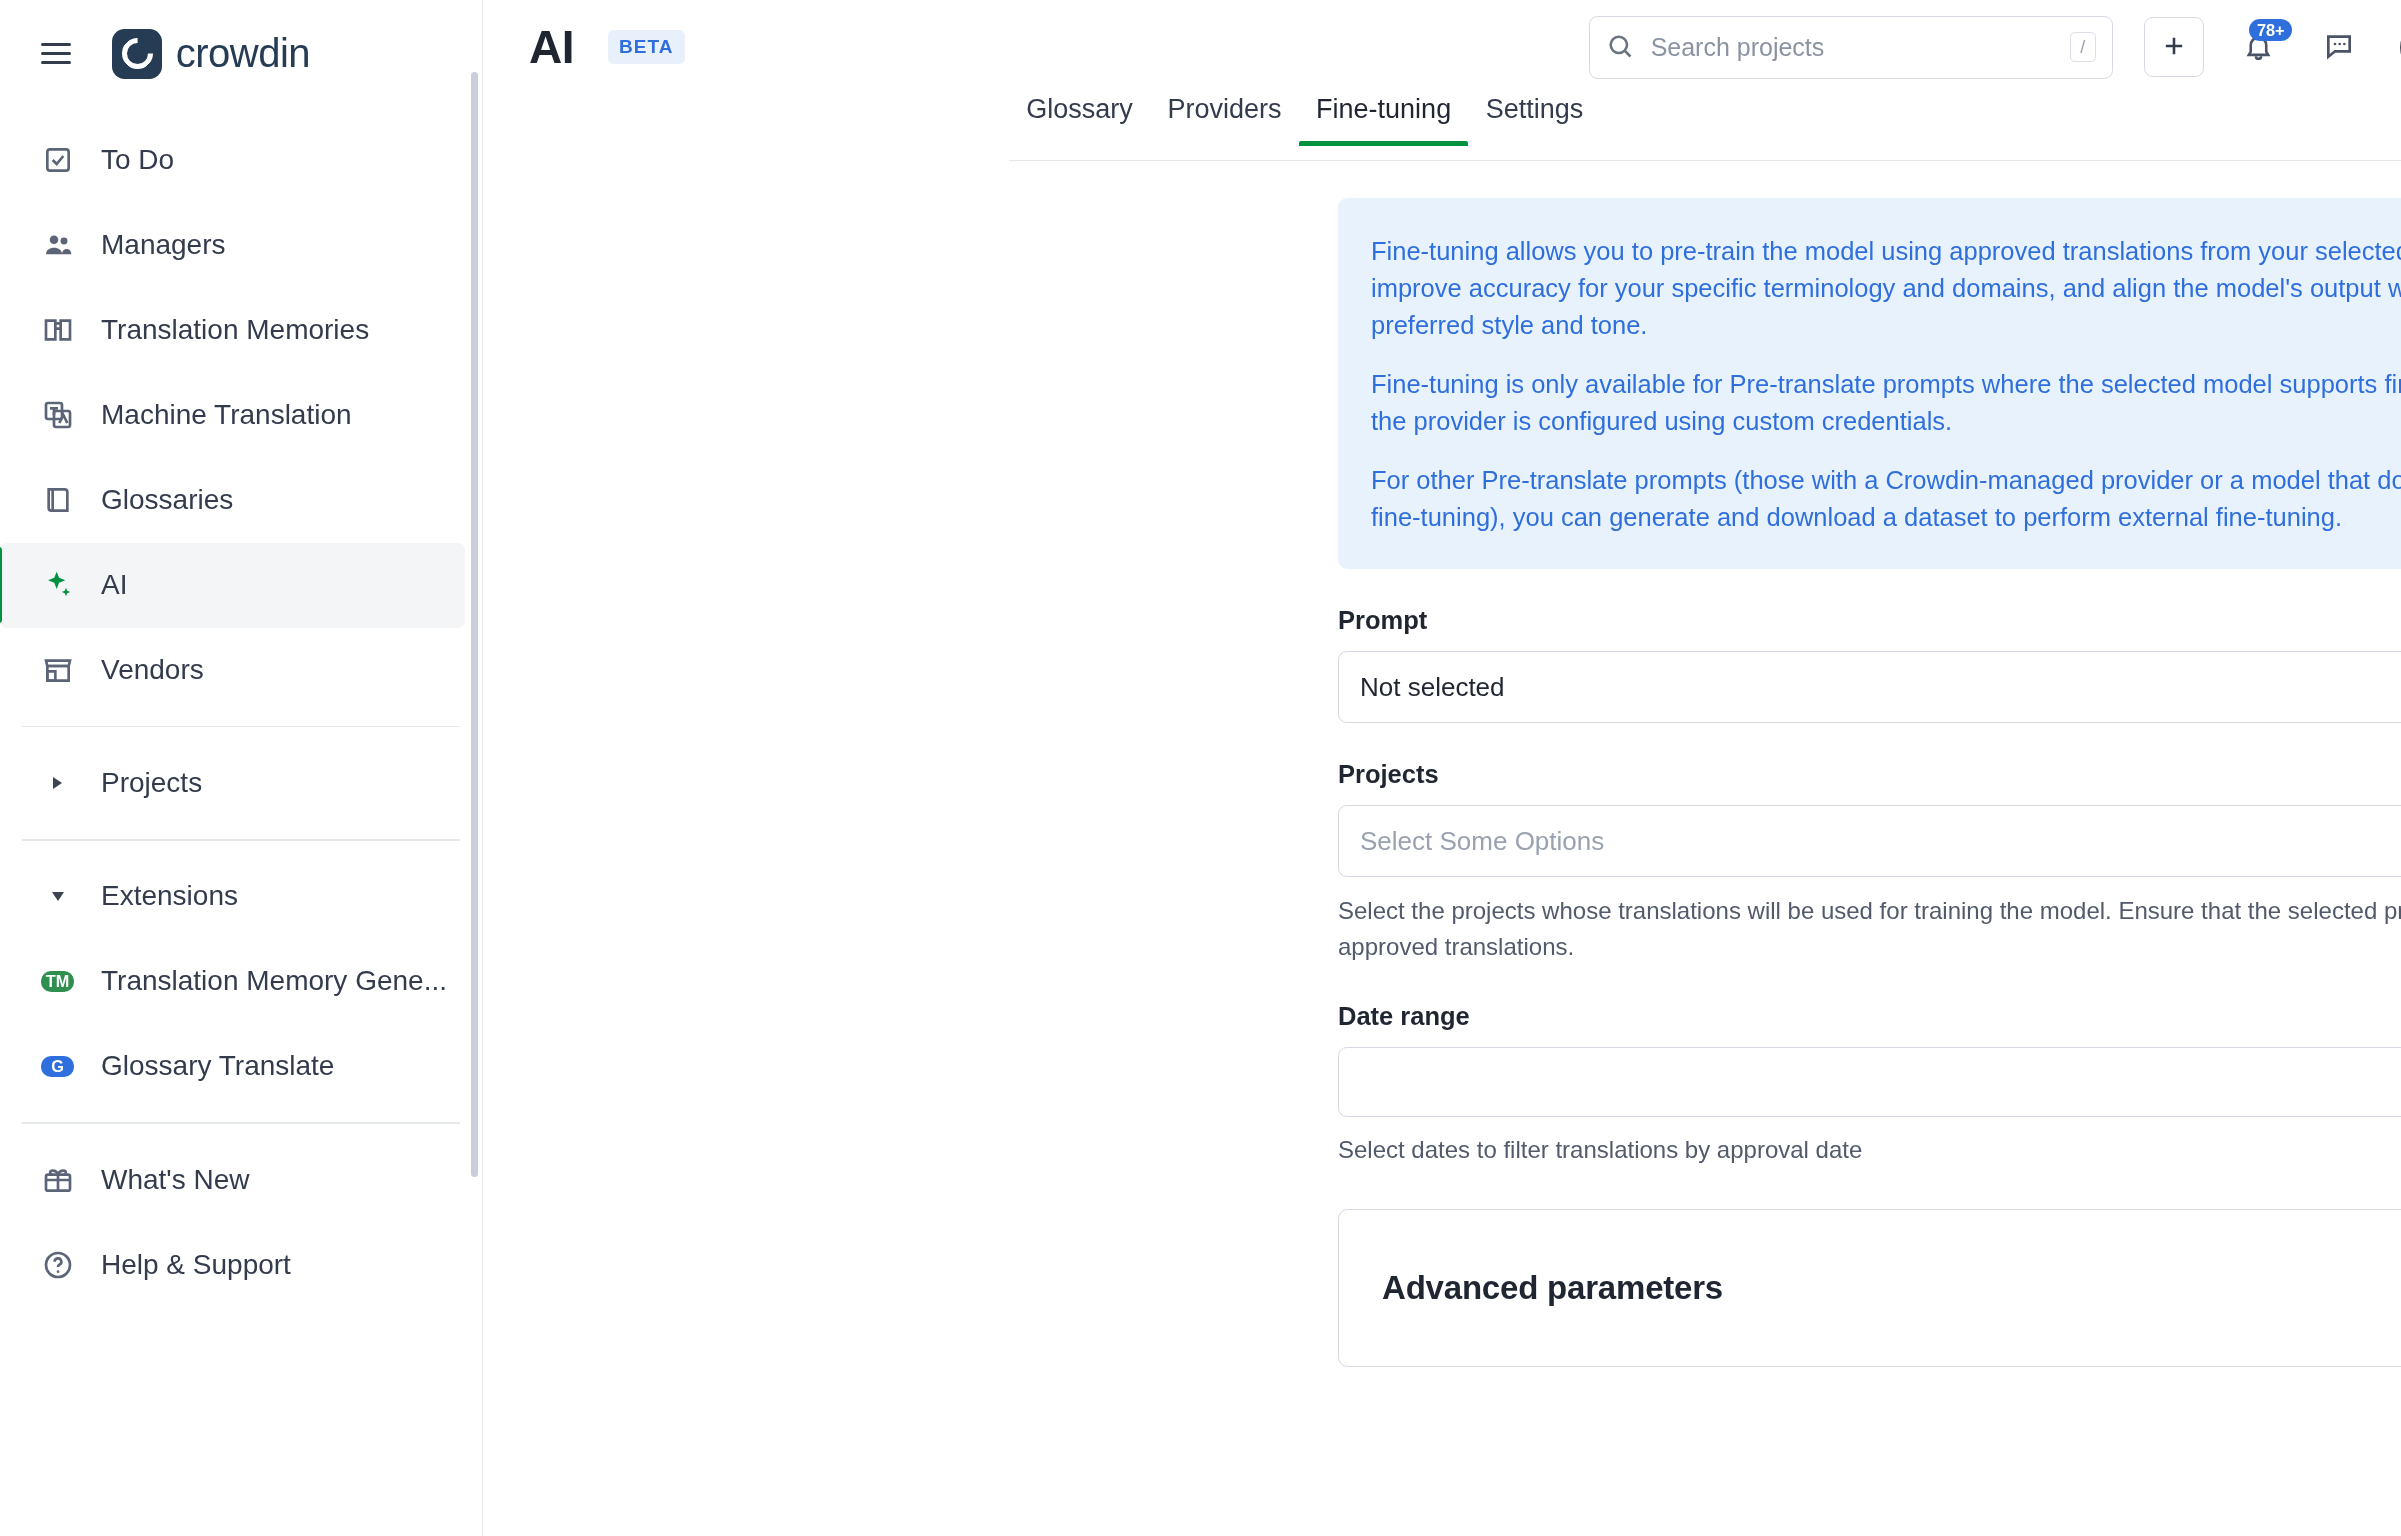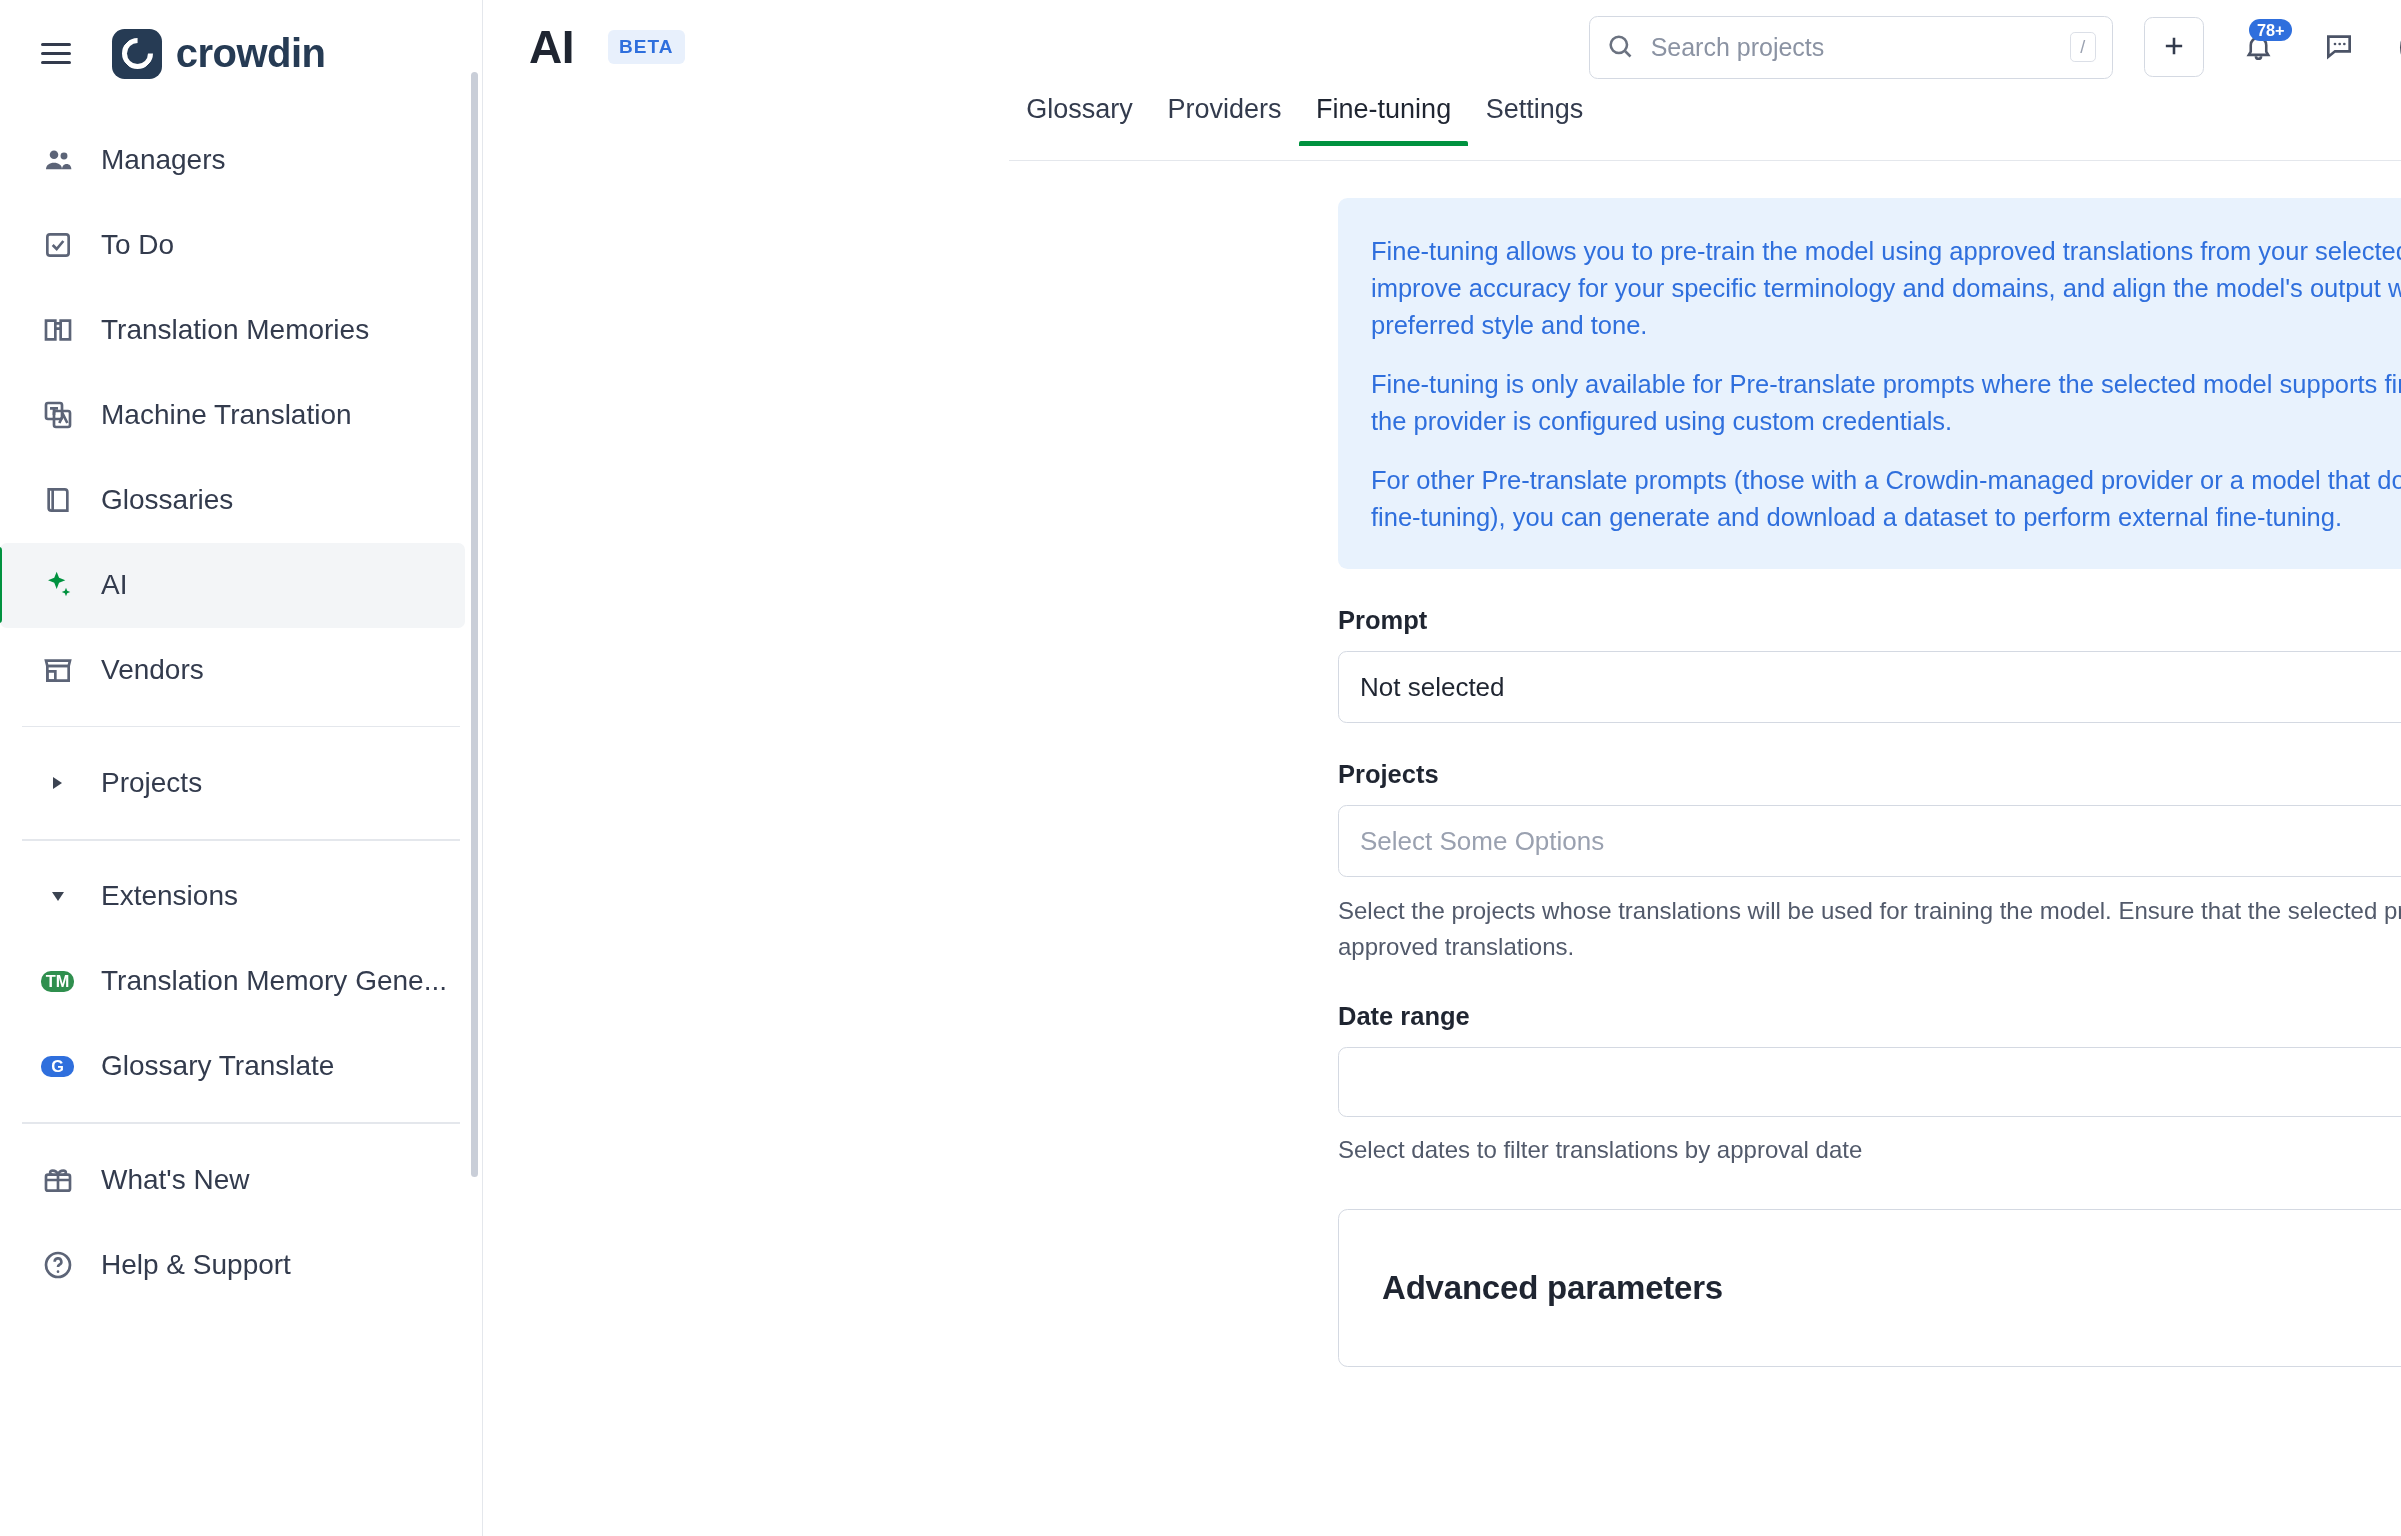--- a/index.html
+++ b/index.html
@@ -50,21 +50,21 @@
     position: relative;
   }
   .logo-mark .c-outer {
     width: 31px; height: 31px; border-radius: 50%;
     border: 5.3px solid #ffffff;
     border-right-color: transparent;
     transform: rotate(-45deg);
   }
   .logo-text {
     font-size: 40px;
-    font-weight: 700;
+    font-weight: 400;
     color: #263b54;
     letter-spacing: -0.5px;
   }
 
   .nav { padding-top: 10.6px; }
   .nav-item {
     height: 85px;
     display: flex;
     align-items: center;
     gap: 27px;
@@ -378,38 +378,38 @@
         </div>
         <div class="logo-text">crowdin</div>
       </div>
     </div>
 
     <nav class="nav">
 
 
       <div class="nav-item">
         <span class="ico">
+          <svg viewBox="0 0 24 24" fill="none" stroke="currentColor" stroke-width="2">
+              <rect x="4" y="4" width="16" height="16" rx="2"></rect>
+              <path d="M8 12l3 3 5-6"></path>
+            </svg>
+        </span>
+        <span>To Do</span>
+      </div>
+
+      <div class="nav-item">
+        <span class="ico">
           <svg viewBox="0 0 24 24" fill="currentColor">
               <circle cx="9" cy="8" r="3.2"></circle>
               <circle cx="16.5" cy="9" r="2.6"></circle>
               <path d="M3 19c0-3.3 2.7-5 6-5s6 1.7 6 5z"></path>
               <path d="M15 19c0-2.4 1.4-4 3.5-4S22 16.6 22 19z"></path>
             </svg>
         </span>
         <span>Managers</span>
-      </div>
-
-      <div class="nav-item">
-        <span class="ico">
-          <svg viewBox="0 0 24 24" fill="none" stroke="currentColor" stroke-width="2">
-              <rect x="4" y="4" width="16" height="16" rx="2"></rect>
-              <path d="M8 12l3 3 5-6"></path>
-            </svg>
-        </span>
-        <span>To Do</span>
       </div>
 
       <div class="nav-item">
         <span class="ico">
           <svg viewBox="0 0 24 24" fill="none" stroke="currentColor" stroke-width="2">
               <path d="M3 5h7v14H3z"></path>
               <path d="M14 5h7v14h-7z"></path>
               <path d="M10 7h4M10 11h4"></path>
             </svg>
         </span>

